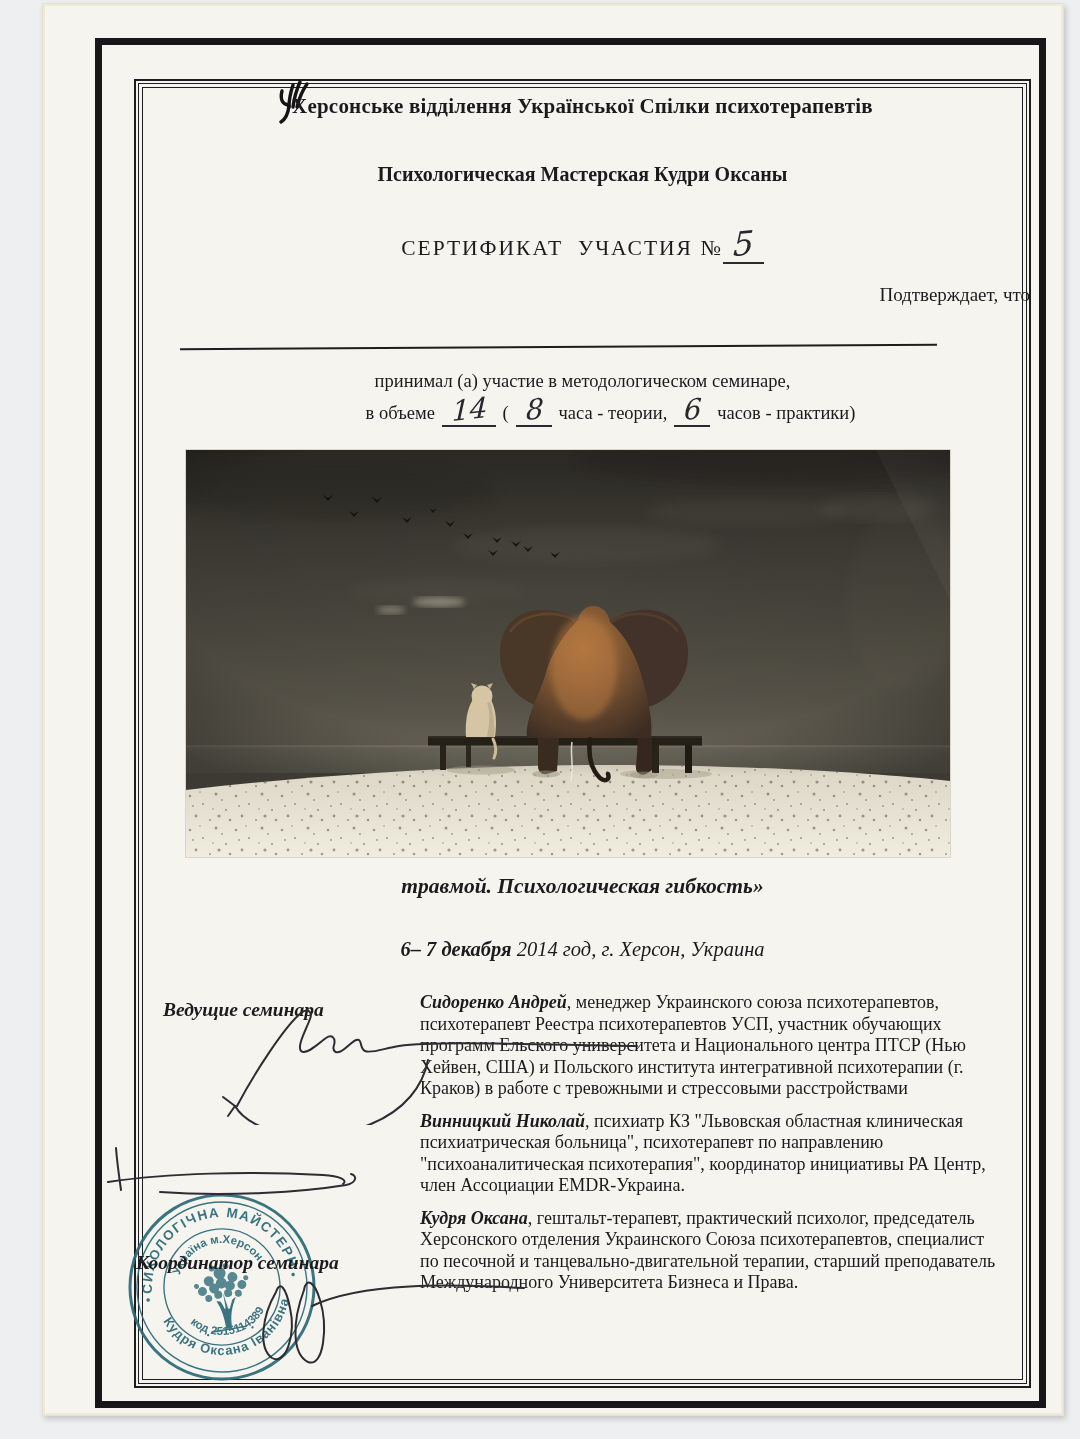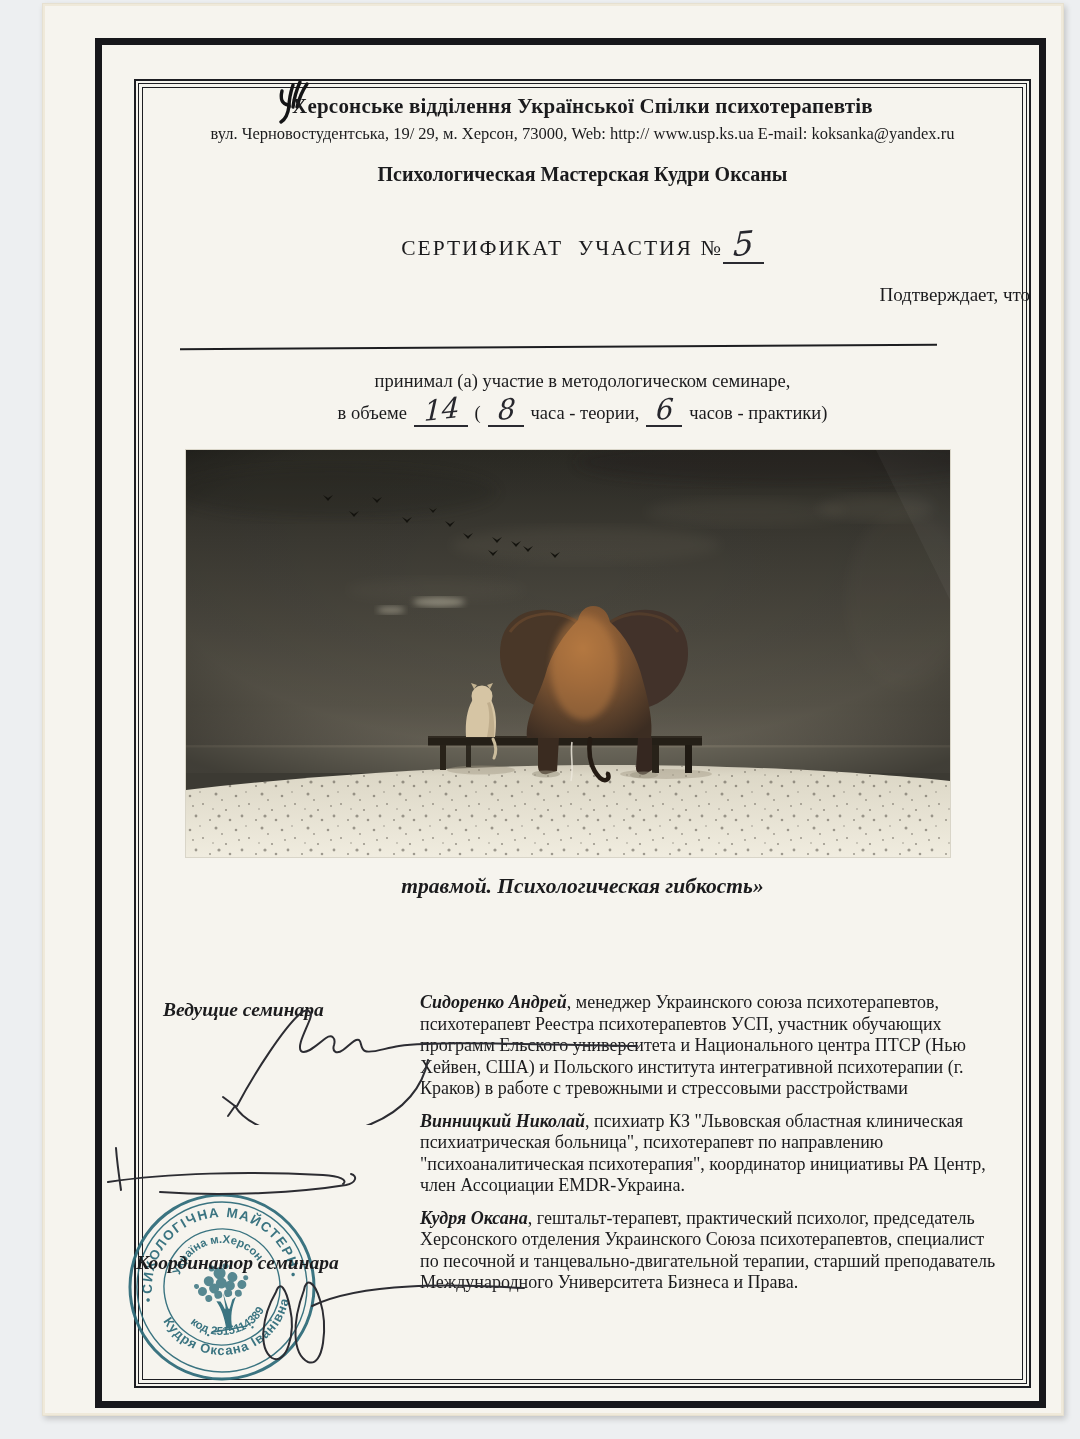--- a/index.html
+++ b/index.html
@@ -12,21 +12,21 @@
   .b-triple::before{content:"";position:absolute;inset:2px;border:1px solid #1d1d22;}
   .b-triple::after{content:"";position:absolute;inset:6px;border:1px solid #1d1d22;}
   .ctr{position:absolute;left:135px;width:895px;text-align:center;}
   .org-name{top:94px;font-size:21px;font-weight:bold;letter-spacing:.2px;}
   .address{top:124px;font-size:16.5px;}
   .workshop{top:163px;font-size:20px;font-weight:bold;}
   .cert-line{top:227px;font-size:21.5px;letter-spacing:2px;white-space:pre;}
   .confirms{top:284px;font-size:19px;text-align:right;}
   .name-rule{position:absolute;left:180px;top:346px;width:757px;height:2.2px;background:#1d1d20;transform:rotate(-.35deg);}
   .line1{top:371px;font-size:18.5px;}
-  .volume{top:396px;font-size:18.5px;display:flex;justify-content:center;align-items:baseline;gap:7px;left:135px;position:absolute;width:895px;}
+  .volume{top:396px;font-size:18.5px;display:flex;justify-content:center;align-items:baseline;gap:7px;left:135px;position:absolute;width:895px;padding-left:28px;}
   .hw{font-family:"DejaVu Serif",serif;font-style:italic;font-size:28px;color:#27272d;
       display:inline-block;transform:rotate(-6deg) skewX(-8deg);line-height:1;}
   .numline{display:inline-block;border-bottom:2px solid #2a2a30;padding:0 8px 1px 10px;}
   .hw-big{font-size:33px;}
   .photo-wrap{position:absolute;left:186px;top:450px;width:764px;height:407px;background:#3c3a33;box-shadow:0 0 0 1px #d9d5c8;}
   .sem-title{top:872px;font-size:21.5px;font-weight:bold;font-style:italic;line-height:29px;}
   .date-line{top:938px;font-size:20.5px;font-style:italic;}
   .date-bold{font-weight:bold;}
   .side-label{position:absolute;font-size:19.5px;font-weight:bold;font-style:italic;z-index:5;text-align:right;}
   .leaders-label{left:163px;top:999px;}
@@ -50,21 +50,20 @@
     <g stroke="#141416" stroke-width="3.4" fill="none" stroke-linecap="round">
       <path d="M10,13 C8,21 10,26 16,27"></path>
       <path d="M21,7 C18,16 17,22 17,29"></path>
       <path d="M28,4 C24,13 22,21 21,29"></path>
       <path d="M35,6 C30,13 27,21 25,29"></path>
       <path d="M17,28 C16,36 14,41 9,44"></path>
     </g>
   </svg>
 
   <div class="ctr org-name">Херсонське відділення Української Спілки психотерапевтів</div>
-  <div class="ctr address">вул. Черновостудентська, 19/ 29, м. Херсон, 73000, Web: http:// www.usp.ks.ua E-mail: koksanka@yandex.ru</div>
   <div class="ctr workshop">Психологическая Мастерская Кудри Оксаны</div>
 
   <div class="ctr cert-line"><span>СЕРТИФИКАТ  УЧАСТИЯ №</span><span class="numline"><span class="hw hw-big">5</span></span></div>
 
   <div class="ctr confirms">Подтверждает, что</div>
   <div class="name-rule"></div>
   <div class="ctr line1">принимал (а) участие в методологическом семинаре,</div>
 
   <div class="volume">
     <span>в объеме</span>
@@ -188,20 +187,21 @@
         <ellipse cx="360" cy="324" rx="14" ry="3.5" fill="#9a937f" opacity=".5"></ellipse>
         <ellipse cx="458" cy="325" rx="14" ry="3.5" fill="#9a937f" opacity=".5"></ellipse>
       </g>
       <polygon points="690,0 764,0 764,150" fill="#ffffff" opacity=".04"></polygon>
     </svg>
   </div>
 
   <div class="ctr sem-title">
     <div>травмой. Психологическая гибкость»</div>
   </div>
+  <div class="ctr date-line"><span class="date-bold">6– 7 декабря</span><span> 2014 год, г. Херсон, Украина</span></div>
 
   <div class="side-label leaders-label">Ведущие семинара</div>
   <div class="side-label coord-label">Координатор семинара</div>
 
   <div class="bios">
     <p><span class="bio-name">Сидоренко Андрей</span><span>, менеджер Украинского союза психотерапевтов, психотерапевт Реестра психотерапевтов УСП, участник обучающих программ Ельского университета и Национального центра ПТСР (Нью Хейвен, США) и Польского института интегративной психотерапии (г. Краков) в работе с тревожными и стрессовыми расстройствами</span></p>
     <p><span class="bio-name">Винницкий Николай</span><span>, психиатр КЗ "Львовская областная клиническая психиатрическая больница", психотерапевт по направлению "психоаналитическая психотерапия", координатор инициативы РА Центр, член Ассоциации EMDR-Украина.</span></p>
     <p><span class="bio-name">Кудря Оксана</span><span>, гештальт-терапевт, практический психолог, председатель Херсонского отделения Украинского Союза психотерапевтов, специалист по песочной и танцевально-двигательной терапии, старший преподаватель Международного Университета Бизнеса и Права.</span></p>
   </div>
 

